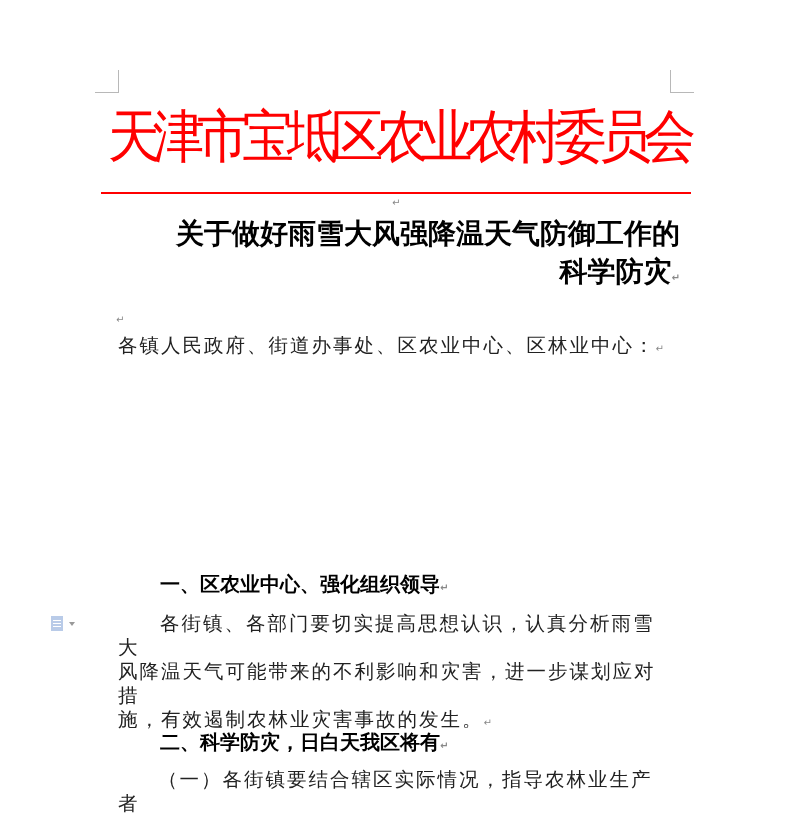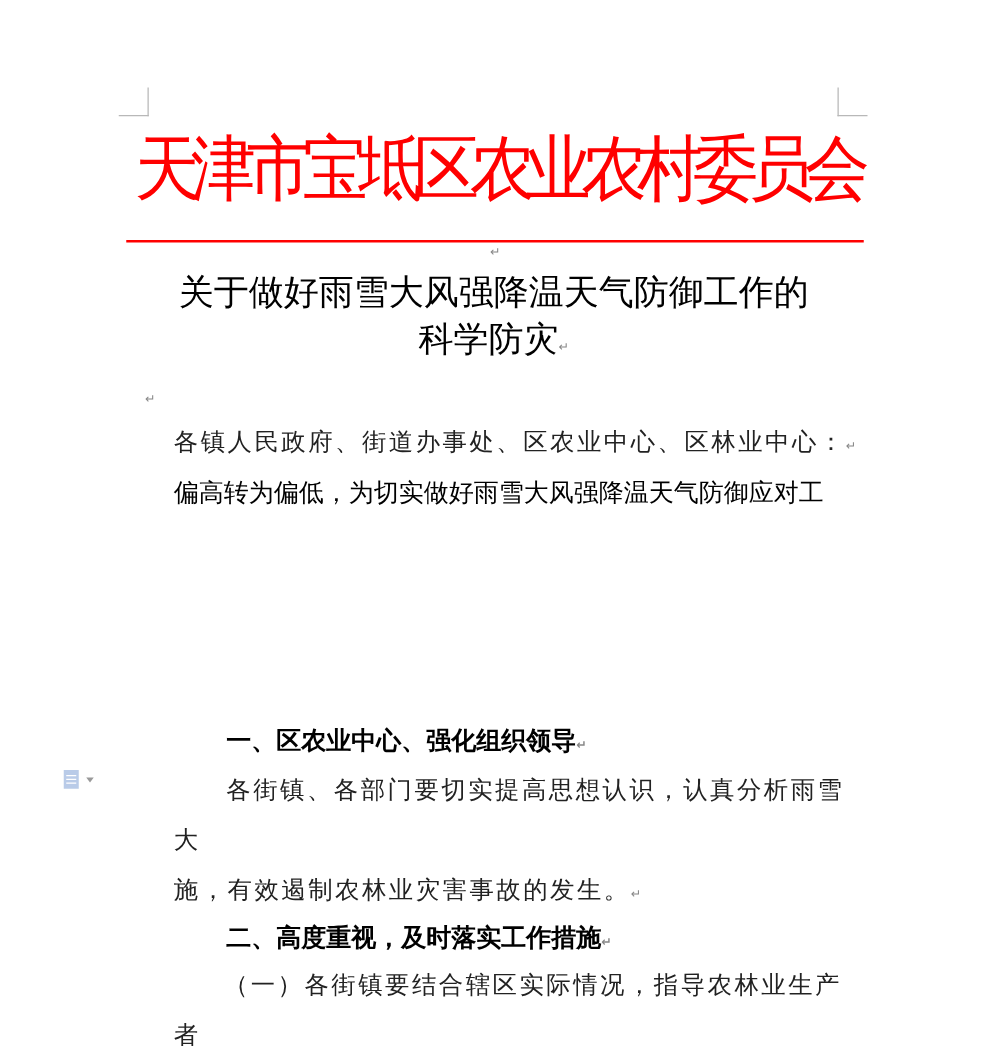--- a/index.html
+++ b/index.html
@@ -14,27 +14,27 @@
     position:absolute; left:108px; top:100px; width:580px; height:72px;
     color:#ff0000; font-size:52px; line-height:72px; letter-spacing:0px;
     display:flex; justify-content:space-between; transform:scaleY(1.1);
     font-family: "DejaVu Sans", sans-serif;
   }
   .masthead span { display:inline-block; width:44px; text-align:center; }
   .rule { position:absolute; left:101px; top:192px; width:590px; height:2px; background:#ff0000; }
   .pm { color:#888; font-size:10px; }
   .rule-mark { position:absolute; left:392px; top:197px; }
   .title {
-    position:absolute; left:110px; width:570px; text-align:center;
-    font-size:28px; font-weight:normal; line-height:40px;
+    position:absolute; left:110px; width:570px; text-align:right;
+    font-size:28px; font-weight:bold; line-height:40px;
   }
   .title1 { top:214px; }
   .title2 { top:252px; }
   .blank-mark { position:absolute; left:116px; top:314px; }
-  .para { position:absolute; left:118px; width:554px; font-size:20px; line-height:40px;margin-left:21px; }
+  .para { position:absolute; left:118px; width:554px; font-size:20px; line-height:24px; }
   .light { color:#222; letter-spacing:2px; }
   .indent { text-indent:42px; }
   .body-text { font-size:19.5px; }
   .heading-line { font-weight:bold; font-size:20px; }
   .margin-icon { position:absolute; left:51px; top:616px; display:flex; align-items:center; gap:6px; }
   .doc-icon { width:12px; height:15px; background:#b9cbe8; position:relative; }
   .doc-icon:before { content:""; position:absolute; left:2px; top:4px; width:8px; height:1px; background:#fff; box-shadow:0 3px 0 #fff, 0 6px 0 #fff; }
   .tri { width:0; height:0; border-left:3px solid transparent; border-right:3px solid transparent; border-top:4px solid #999; }
 </style>
 </head>
@@ -69,37 +69,37 @@
   <span>科学防灾</span><span class="pm">↵</span>
 </div>
 
 <span class="pm blank-mark">↵</span>
 
 <div class="para light body-text" style="top:334px;">
   <span>各镇人民政府、街道办事处、区农业中心、区林业中心：</span><span class="pm">↵</span>
 </div>
 
 <div class="para" style="top:374px;">
-  <div>偏高转为偏低，为切实做好雨雪大风强降温天气防御应对工</div>
 </div>
 
 <div class="para heading-line" style="top:572px;">
   <div class="indent"><span>一、区农业中心、强化组织领导</span><span class="pm">↵</span></div>
 </div>
 
 <div class="margin-icon">
   <div class="doc-icon"></div>
   <div class="tri"></div>
 </div>
 
 <div class="para light body-text" style="top:612px;">
   <div class="indent">各街镇、各部门要切实提高思想认识，认真分析雨雪大</div>
+  <div>风降温天气可能带来的不利影响和灾害，进一步谋划应对措</div>
   <div><span>施，有效遏制农林业灾害事故的发生。</span><span class="pm">↵</span></div>
 </div>
 
 <div class="para heading-line" style="top:730px;">
-  <div class="indent"><span>二、高度重视，及时落实工作措施</span><span class="pm">↵</span></div>
+  <div class="indent"><span>二、科学防灾，日白天我区将有</span><span class="pm">↵</span></div>
 </div>
 
 <div class="para light body-text" style="top:768px;">
   <div style="text-indent:40px;">（一）各街镇要结合辖区实际情况，指导农林业生产者</div>
 
 </div>
 
 </body></html>

